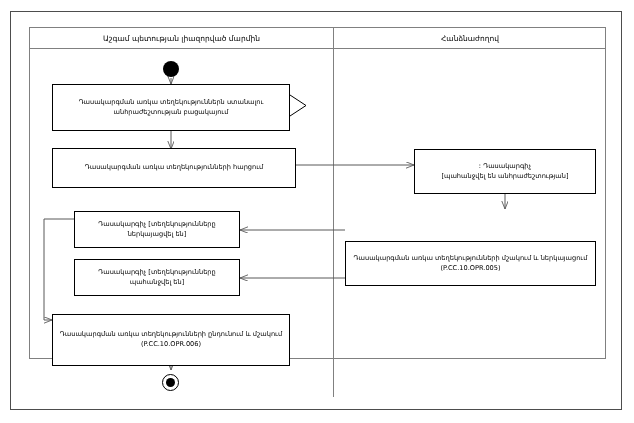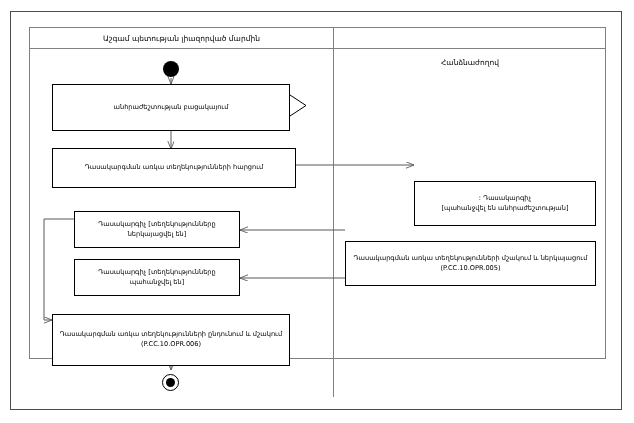--- a/index.html
+++ b/index.html
@@ -53,21 +53,21 @@
     top: 0;
     height: 21px;
     line-height: 21px;
     text-align: center;
     font-size: 7.5px;
     color: #000000;
     white-space: nowrap;
     overflow: hidden;
   }
   .lane-header-left { left: 0; width: 303px; }
-  .lane-header-right { left: 303px; width: 274px; margin-top: 24px; }
+  .lane-header-right { left: 303px; width: 274px; }
   .lane-divider {
     position: absolute;
     left: 303px;
     top: 0;
     width: 1px;
     height: 369px;
     background: #808080;
   }
 
   
@@ -168,37 +168,38 @@
 
     <path d="M74,219 L44,219 L44,320 L52,320" fill="none" stroke="#595959" stroke-width="1" marker-end="url(#arrowOpen)"></path>
 
     <line x1="171" y1="355" x2="171" y2="370" stroke="#595959" stroke-width="1" marker-end="url(#arrowOpen)"></line>
   </svg>
 
   <div class="start-node" style="left:163px; top:61px;"></div>
 
   <div class="node" style="left:52px; top:84px; width:238px; height:47px;">
     <div>
+      <span>Դասակարգման առկա տեղեկություններն ստանալու</span>
       <span>անհրաժեշտության բացակայում</span>
     </div>
   </div>
 
   <div class="send-chevron" style="left:290px; top:95px;">
     <svg width="26" height="26" viewBox="0 0 26 26">
       <path d="M0,0 L16,10.5 L0,21" fill="none" stroke="#000000" stroke-width="1"></path>
     </svg>
   </div>
 
   <div class="node" style="left:52px; top:148px; width:244px; height:40px;">
     <div>
       <span>Դասակարգման առկա տեղեկությունների հարցում</span>
     </div>
   </div>
 
-  <div class="node" style="left:414px; top:149px; width:182px; height:45px;margin-top:32px;">
+  <div class="node" style="left:414px; top:149px; width:182px; height:45px;">
     <div>
       <span>: Դասակարգիչ</span>
       <span>[պահանջվել են անհրաժեշտության]</span>
     </div>
   </div>
 
   <div class="node" style="left:345px; top:209px; width:251px; height:45px;margin-top:32px;">
     <div>
       <span>Դասակարգման առկա տեղեկությունների մշակում և ներկայացում</span>
       <span>(P.CC.10.OPR.005)</span>

